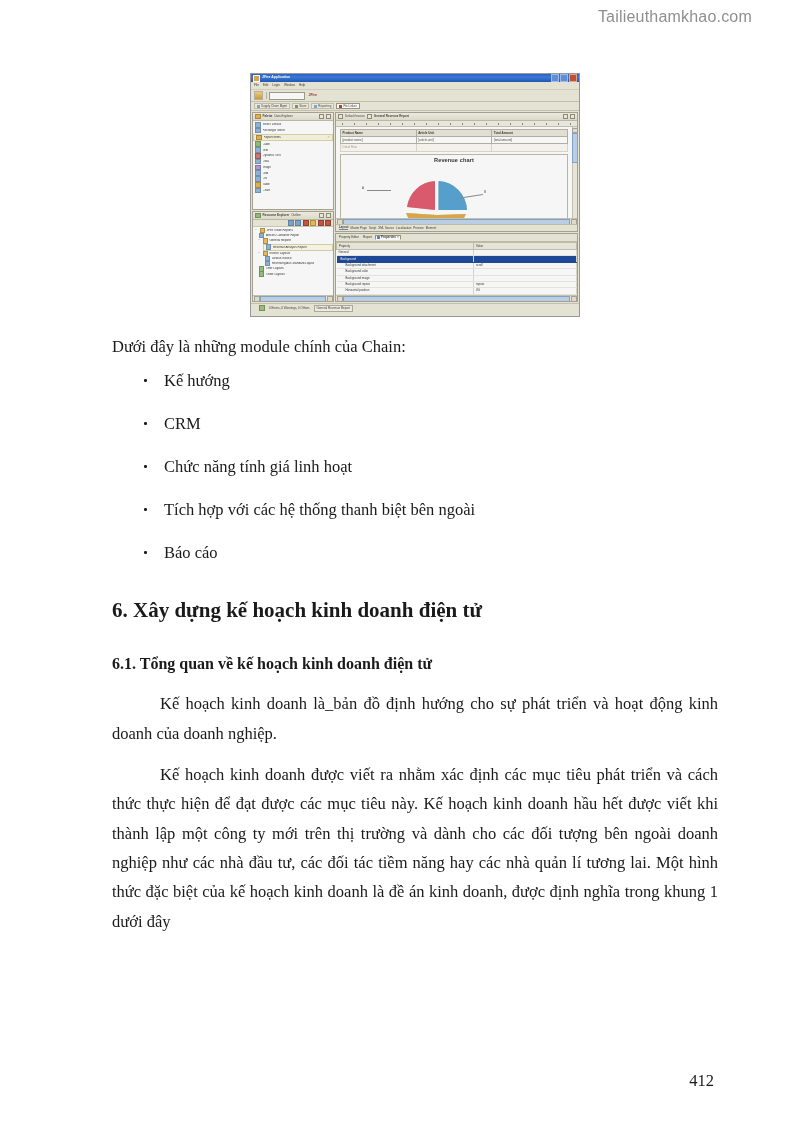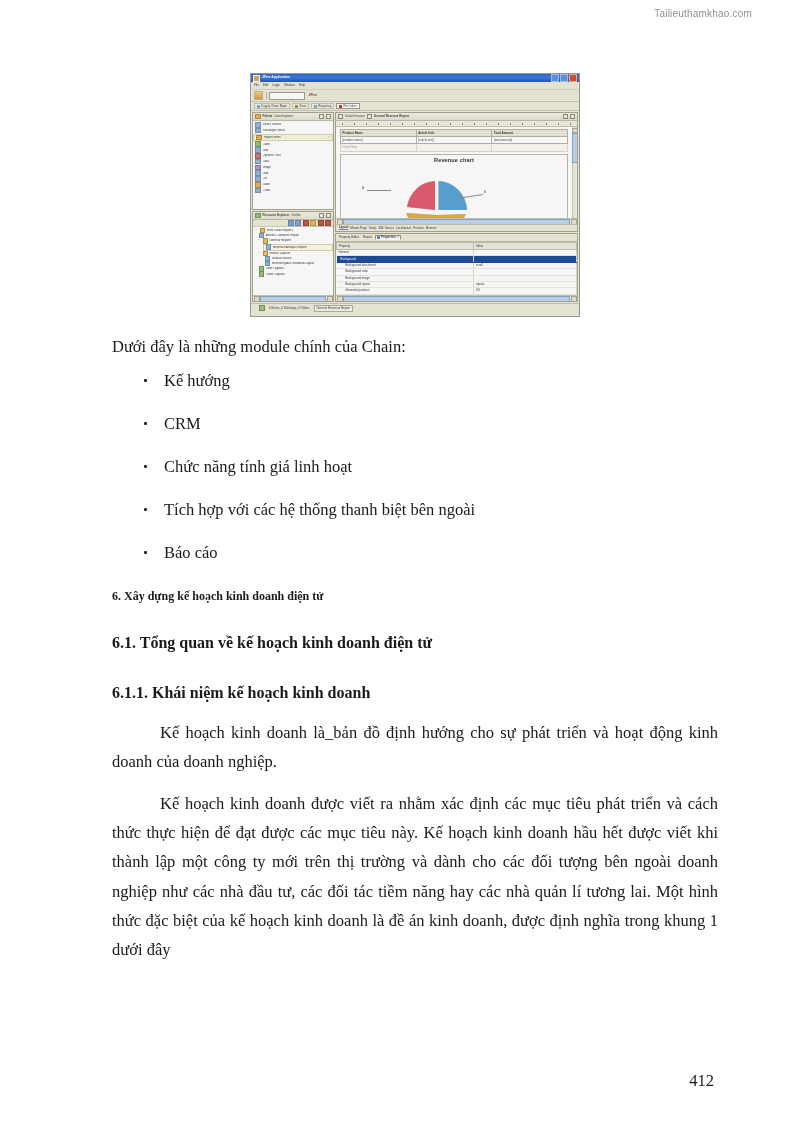--- a/index.html
+++ b/index.html
@@ -15,21 +15,21 @@
     color: #1a1a1a;
     overflow: hidden;
   }
 
   
   .watermark {
     position: absolute;
     top: 8px;
     right: 42px;
     font-family: "Liberation Sans", sans-serif;
-    font-size: 10px;
+    font-size: 16px;
     color: #7b7b7b;
     letter-spacing: 0.2px;
     opacity: 0.85;
   }
 
   
   .page {
     position: absolute;
     left: 0; top: 0;
     width: 794px; height: 1123px;
@@ -515,23 +515,23 @@
     content: "";
     position: absolute;
     left: 32px;
     top: 10px;
     width: 2.6px;
     height: 2.6px;
     background: #1a1a1a;
     border-radius: 50%;
   }
   h2.head {
-    font-size: 12px;
+    font-size: 21px;
     font-weight: bold;
-    margin: 24px 0 0 0;
+    margin: 32px 0 0 0;
     line-height: 1.4;
   }
   h3.head {
     font-size: 16px;
     font-weight: bold;
     margin: 27px 0 0 0;
     line-height: 1.4;
   }
   h4.head {
     font-size: 16px;
@@ -926,21 +926,20 @@
     <ul class="modules">
       <li>Kế hướng</li>
       <li>CRM</li>
       <li>Chức năng tính giá linh hoạt</li>
       <li>Tích hợp với các hệ thống thanh biệt bên ngoài</li>
       <li>Báo cáo</li>
     </ul>
 
     <h2 class="head">6. Xây dựng kế hoạch kinh doanh điện tử</h2>
     <h3 class="head">6.1. Tổng quan về kế hoạch kinh doanh điện tử</h3>
-    <h4 class="head">6.1.1. Khái niệm kế hoạch kinh doanh</h4>
 
     <p class="para">Kế hoạch kinh doanh là_bản đồ định hướng cho sự phát triển và hoạt động kinh doanh của doanh nghiệp.</p>
     <p class="para second">Kế hoạch kinh doanh được viết ra nhằm xác định các mục tiêu phát triển và cách thức thực hiện để đạt được các mục tiêu này. Kế hoạch kinh doanh hầu hết được viết khi thành lập một công ty mới trên thị trường và dành cho các đối tượng bên ngoài doanh nghiệp như các nhà đầu tư, các đối tác tiềm năng hay các nhà quản lí tương lai. Một hình thức đặc biệt của kế hoạch kinh doanh là đề án kinh doanh, được định nghĩa trong khung 1 dưới đây</p>
 
   </div>
 
   <div class="pagenum">412</div>
 
 </div>
 

